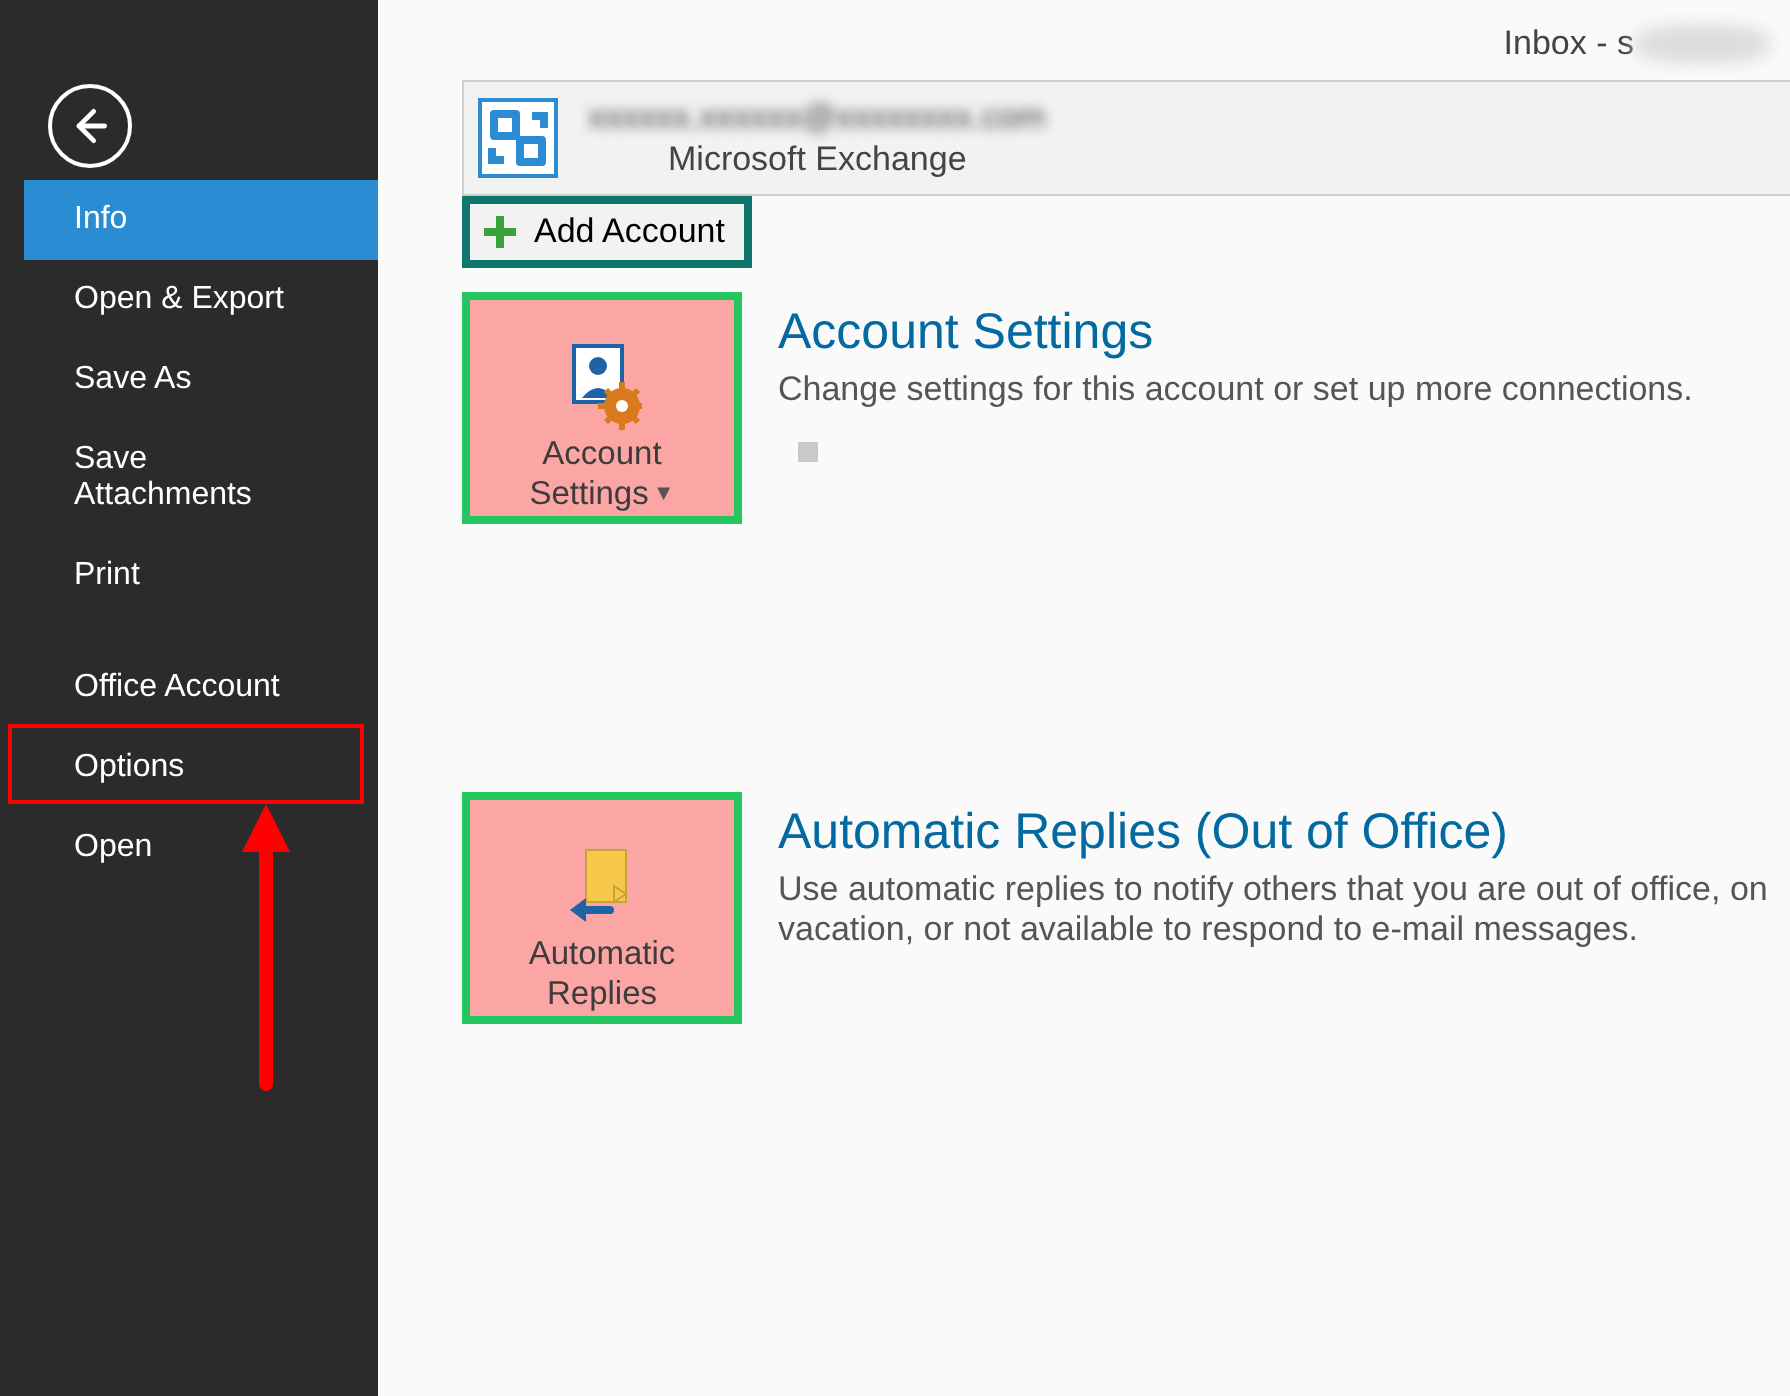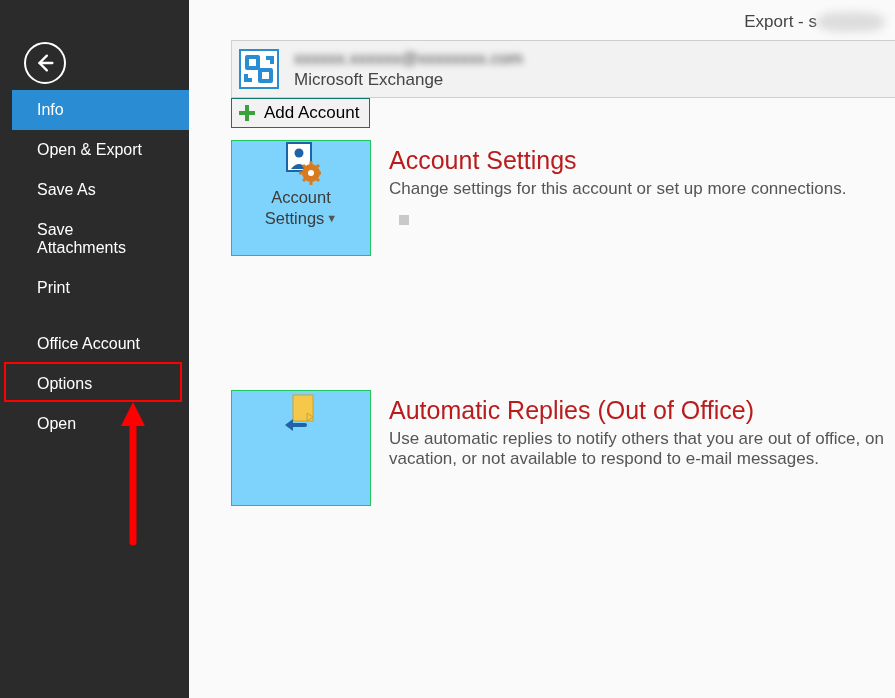--- a/index.html
+++ b/index.html
@@ -63,45 +63,45 @@
     .exch-icon {
       width: 42px; height: 42px; margin-right: 14px;
       flex-shrink: 0;
     }
     .acct-text { line-height: 1.25; }
     .acct-email {
       font-size: 17px; color: #444;
       filter: blur(3px); -webkit-filter: blur(3px);
     }
     .acct-email .clear { filter: none; -webkit-filter: none; }
-    .acct-type { font-size: 17px; color: #444; }
+    .acct-type { font-size: 17px; color: #444; margin-left: 40px; }
     .add-account-btn {
       display: inline-flex; align-items: center;
-      background: #f2f2f2; border: 1px solid #0f766e;
+      background: #f2f2f2; border: 4px solid #0f766e;
       padding: 4px 10px 4px 6px; margin-top: 0px; margin-left: 42px;
       font-size: 17px; cursor: pointer;
     }
     .plus-icon { width: 18px; height: 18px; margin-right: 8px; }
     .section {
       display: flex; align-items: flex-start;
       margin-left: 42px; margin-top: 12px;
     }
     .tile {
       width: 140px; height: 116px;
-      background: #7dd3fc; border: 1px solid #22c55e;
-      display: flex; flex-direction: column; align-items: center; justify-content: flex-start;
+      background: #fca5a5; border: 4px solid #22c55e;
+      display: flex; flex-direction: column; align-items: center; justify-content: flex-end;
       cursor: pointer; flex-shrink: 0;
     }
     .tile-icon { width: 40px; height: 44px; margin-bottom: 2px; }
     .tile-label {
       text-align: center; font-size: 16.5px; color: #3c3c3c; line-height: 1.25;
     }
     .tile-label .caret { display: inline-block; margin-left: 2px; font-size: 11px; color: #555; vertical-align: middle; }
     .section-body { margin-left: 18px; padding-top: 6px; }
-    .section-title { font-size: 25px; color: #b91c1c; font-weight: 400; margin-bottom: 4px; }
+    .section-title { font-size: 25px; color: #0369a1; font-weight: 400; margin-bottom: 4px; }
     .section-desc { font-size: 17px; color: #555; margin-bottom: 8px; }
     .bullet-row { display: flex; align-items: flex-start; margin-top: 2px; }
     .bullet { width: 10px; height: 10px; background: #c9c9c9; margin: 8px 18px 0 10px; flex-shrink: 0; }
     .bullet-text { font-size: 17px; color: #555; line-height: 1.65; }
     .section2 { margin-top: 134px; }
     .title-blur {
       display: inline-block;
       filter: blur(4px); -webkit-filter: blur(4px);
       background: #ddd; color: transparent;
       border-radius: 40%;
@@ -135,21 +135,21 @@
         <polygon points="0,0 8,2 0,4" fill="#ff0000"></polygon>
       </marker>
     </defs>
     <line x1="20" y1="140" x2="20" y2="14" stroke="#ff0000" stroke-width="7" stroke-linecap="round"></line>
     <polygon points="20,0 8,24 32,24" fill="#ff0000"></polygon>
   </svg>
 </div>
 
 <div class="main">
   <div class="title-bar">
-    <span>Export - s</span><span class="title-blur">xxxxxxxx</span>
+    <span>Inbox - s</span><span class="title-blur">xxxxxxxx</span>
   </div>
 
 
   <div class="account-box">
     <div class="account-row">
       <svg class="exch-icon" viewBox="0 0 42 42">
         <rect x="2" y="2" width="38" height="38" fill="#fff" stroke="#2a8dd4" stroke-width="2"></rect>
         <path d="M9 9 L20 9 L20 20 L9 20 Z" fill="none" stroke="#2a8dd4" stroke-width="4" stroke-linejoin="round"></path>
         <path d="M33 33 L22 33 L22 22 L33 22 Z" fill="none" stroke="#2a8dd4" stroke-width="4" stroke-linejoin="round"></path>
         <path d="M28 10 L34 10 L34 16" fill="none" stroke="#2a8dd4" stroke-width="4"></path>
@@ -206,19 +206,23 @@
   </div>
 
   <div class="section section2">
     <div class="tile">
       <svg class="tile-icon" viewBox="0 0 40 44">
         <rect x="12" y="4" width="20" height="26" fill="#f5c84a" stroke="#caa038" stroke-width="1"></rect>
         <polygon points="26,22 26,30 32,26" fill="#f5c84a" stroke="#caa038" stroke-width="1"></polygon>
         <path d="M24 34 L8 34" stroke="#1e63a7" stroke-width="4" stroke-linecap="round"></path>
         <polygon points="4,34 12,28 12,40" fill="#1e63a7"></polygon>
       </svg>
+      <div class="tile-label">
+        <span>Automatic</span><br>
+        <span>Replies</span>
+      </div>
     </div>
     <div class="section-body">
       <div class="section-title">Automatic Replies (Out of Office)</div>
       <div class="section-desc">Use automatic replies to notify others that you are out of office, on vacation, or not available to respond to e-mail messages.</div>
     </div>
   </div>
 </div>
 
 </body></html>

